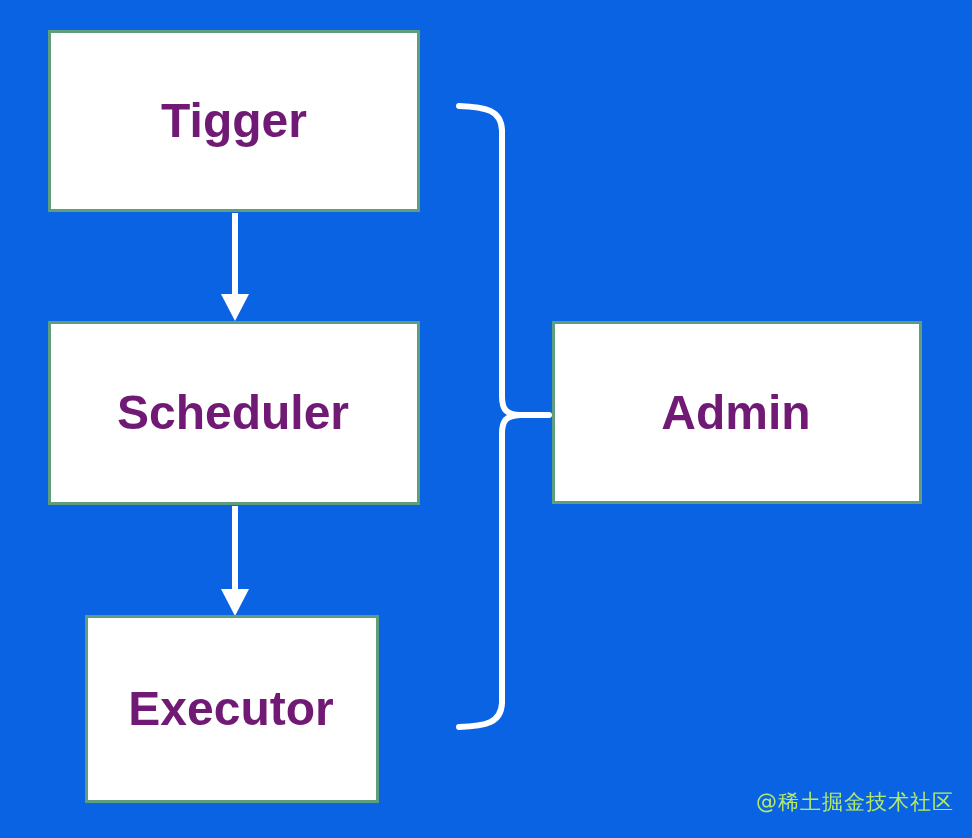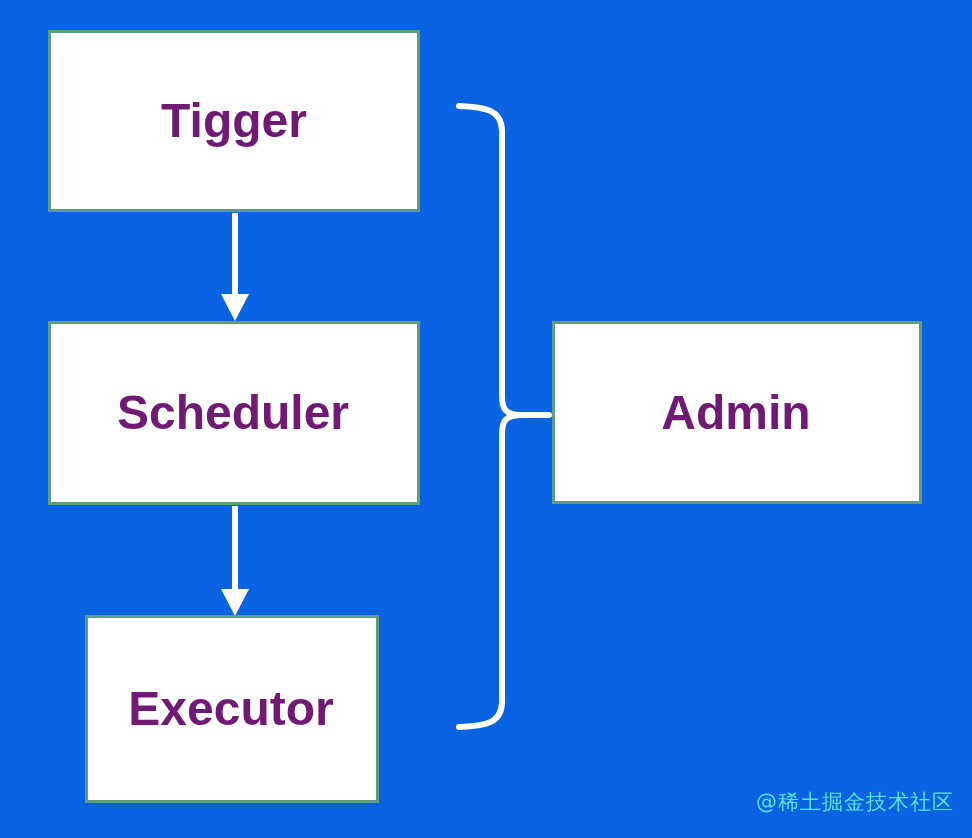--- a/index.html
+++ b/index.html
@@ -64,21 +64,21 @@
     stroke-linecap: round;
     stroke-linejoin: round;
     fill: none;
   }
 
   
   #watermark {
     position: absolute;
     right: 18px;
     bottom: 22px;
-    color: #5eead4;
+    color: #bef264;
     font-size: 21px;
     font-family: "DejaVu Sans", "Liberation Sans", sans-serif;
     letter-spacing: 1px;
     white-space: nowrap;
     opacity: 0.95;
   }
 </style>
 </head>
 <body>
 

